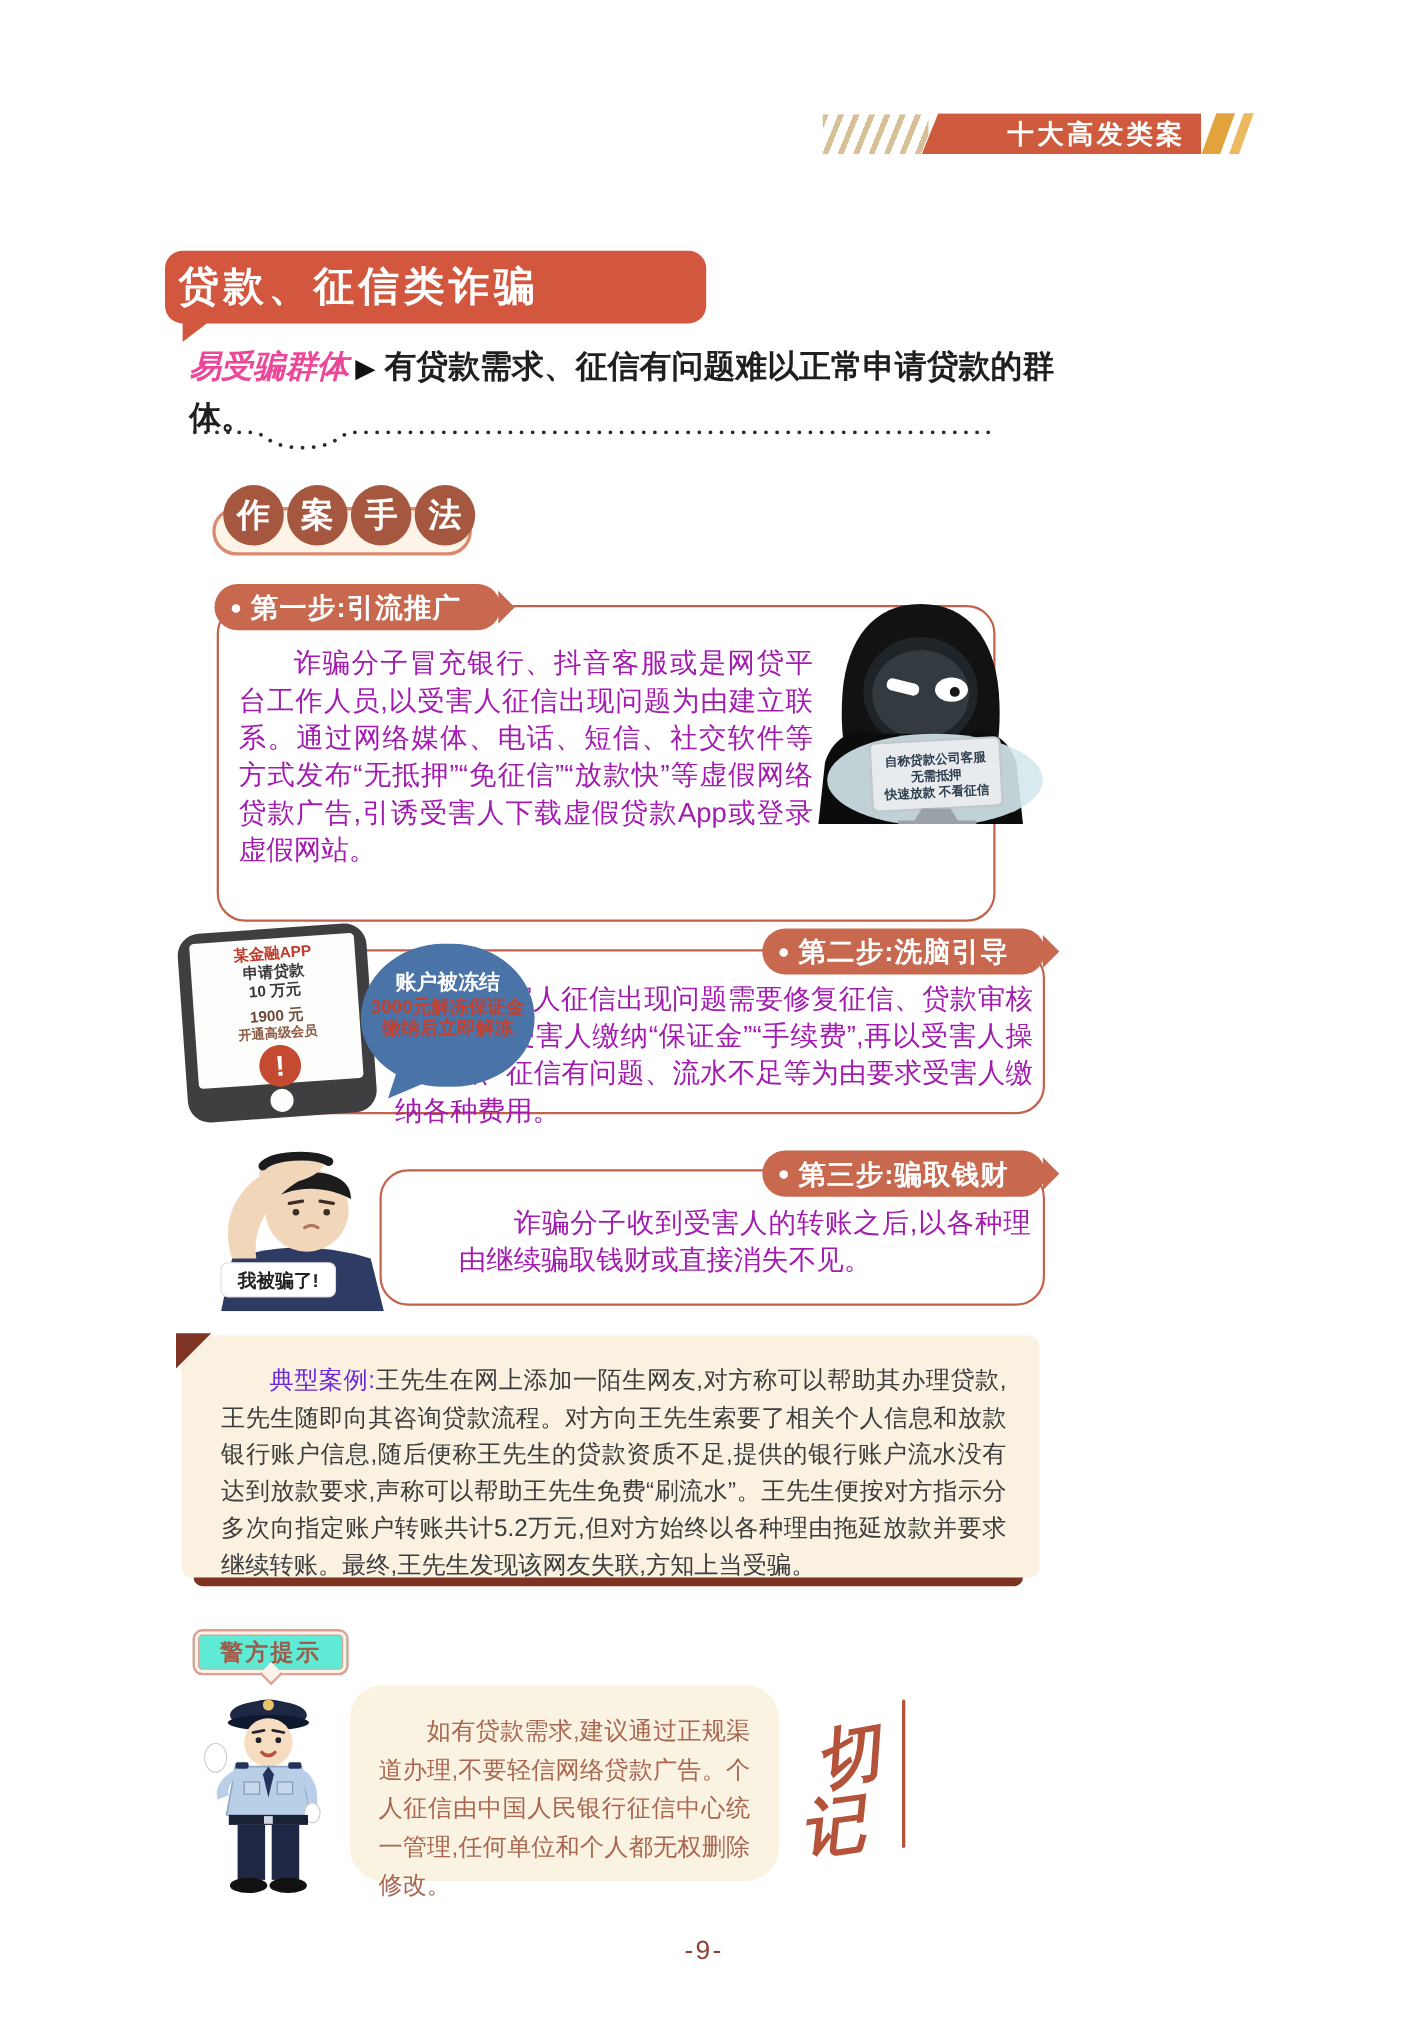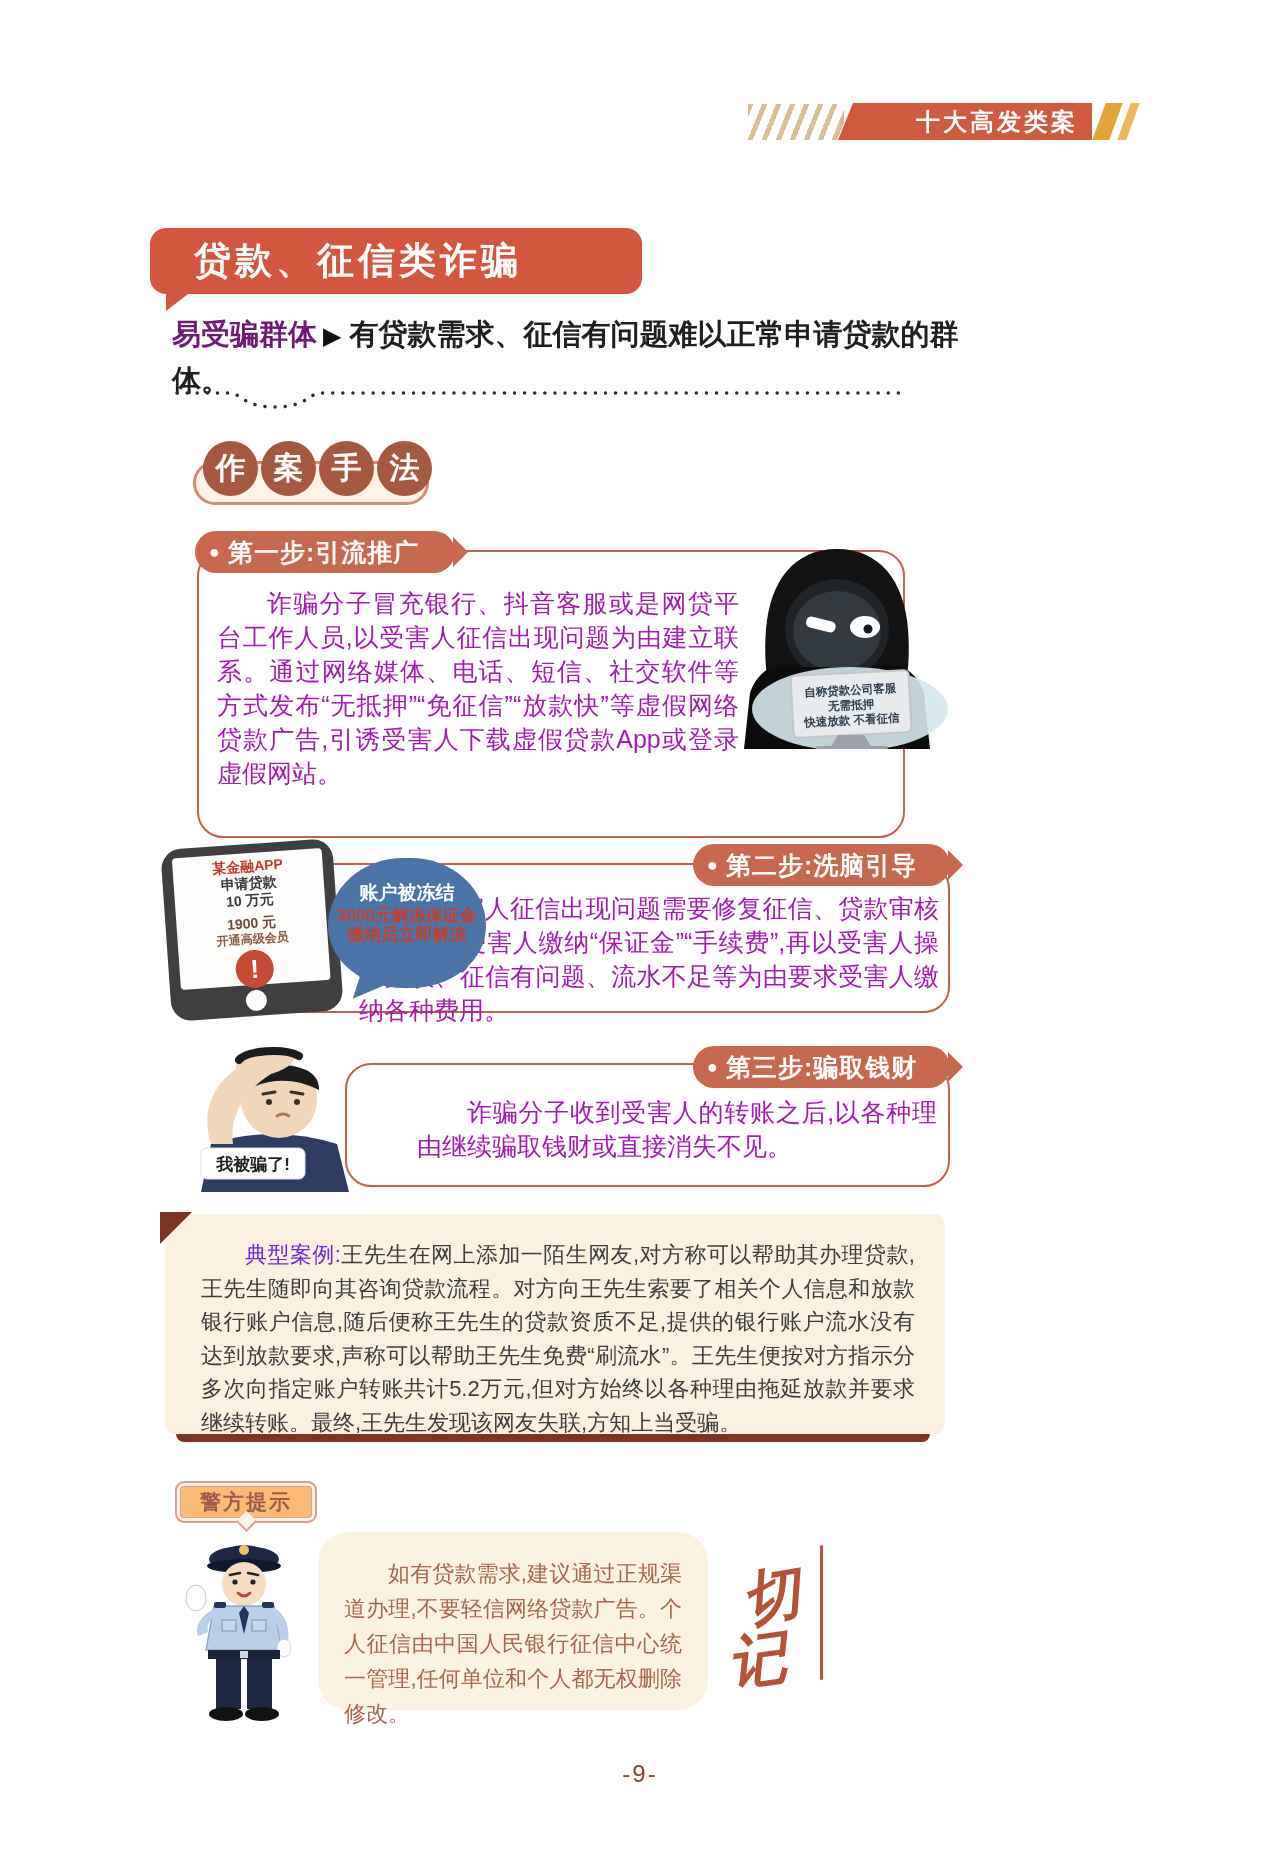--- a/index.html
+++ b/index.html
@@ -13,28 +13,28 @@
   .hdr-banner { position:absolute; left:838px; top:103px; width:254px; height:37px;
     background:#cf5a3e; clip-path:polygon(15px 0,100% 0,100% 100%,0 100%);
     display:flex; align-items:center; justify-content:flex-end; padding-right:14px;
     color:#fff; font-weight:bold; font-size:24px; letter-spacing:3px; }
   .hdr-slash1 { position:absolute; left:1099px; top:103px; width:17px; height:37px; background:#e2a33c; transform:skewX(-20deg); }
   .hdr-slash2 { position:absolute; left:1124px; top:103px; width:9px; height:37px; background:#ecb95f; transform:skewX(-20deg); }
 
   
   .title-bubble { position:absolute; left:150px; top:228px; width:492px; height:66px;
     background:#d2573e; border-radius:16px; color:#fff; font-weight:bold; font-size:37px;
-    letter-spacing:4px; line-height:66px; padding-left:44px; }
+    letter-spacing:4px; line-height:66px; padding-left:12px; }
   .title-bubble::after { content:""; position:absolute; left:16px; bottom:-17px; width:0; height:0;
     border-top:20px solid #d2573e; border-right:26px solid transparent; }
 
   
   .target { position:absolute; left:172px; top:312px; width:792px; font-size:29px; font-weight:bold;
     line-height:44px; color:#1f1f1f; }
-  .target .tg-label { color:#701a75; }
+  .target .tg-label { color:#ec4899;font-style:italic; }
   .target .tg-arrow { color:#111; font-size:24px; padding:0 8px 0 6px; }
   .dotted-line { position:absolute; left:175px; top:386px; }
 
   
   .method-badge { position:absolute; left:193px; top:441px; width:240px; height:64px; }
   .method-badge .mb-rect { position:absolute; left:0; top:20px; width:236px; height:44px;
     border:3px solid #d98a6f; background:#fdf3e6; border-radius:22px; }
   .method-badge .mb-circles { position:absolute; left:10px; top:0; display:flex; gap:3px; }
   .method-badge .mb-circle { width:55px; height:55px; border-radius:50%; background:#a6573f;
     color:#fff; font-size:30px; font-weight:bold; display:flex; align-items:center; justify-content:center; }
@@ -88,21 +88,21 @@
   .case-wrap { position:absolute; left:160px; top:1212px; width:786px; height:234px; }
   .case-corner { position:absolute; left:0; top:0; width:0; height:0; z-index:3;
     border-top:32px solid #7f3322; border-right:32px solid transparent; }
   .case-bottom { position:absolute; left:16px; top:214px; width:754px; height:16px; background:#7f3322; border-radius:8px; }
   .case-front { position:absolute; left:5px; top:2px; width:780px; height:220px; background:#faf1e1; border-radius:10px;
     padding:24px 30px 0 36px; }
   .case-text { font-size:22px; line-height:33.5px; color:#3d3d3d; text-align:justify; text-indent:2em; }
   .case-label { color:#6d28d9; font-weight:normal; }
 
   
-  .tip-label { position:absolute; left:175px; top:1481px; width:142px; height:42px; background:#fdba74;
+  .tip-label { position:absolute; left:175px; top:1481px; width:142px; height:42px; background:#5eead4;
     border:2px solid #dba091; border-radius:9px; box-shadow:inset 0 0 0 3px #fcf2ea, inset 0 0 0 4px #dba091;
     color:#9d5c4b; font-weight:bold; font-size:21px; display:flex; align-items:center; justify-content:center; letter-spacing:2px; }
   .tip-label::after { content:""; position:absolute; left:62px; bottom:-8px; width:13px; height:13px; background:#fcf2ea;
     border-right:2px solid #dba091; border-bottom:2px solid #dba091; transform:rotate(45deg); }
   .police { position:absolute; left:180px; top:1528px; width:140px; height:200px; }
   .advice-box { position:absolute; left:318px; top:1532px; width:390px; height:178px; background:#fbf3e2;
     border-radius:30px; padding:24px 26px 0 26px; }
   .advice-text { font-size:22px; line-height:35px; color:#a96650; text-align:justify; text-indent:2em; }
   .remember { position:absolute; left:726px; top:1558px; width:80px; height:140px; color:#b5523a;
     font-family:"DejaVu Serif","Liberation Serif",serif; font-style:italic; font-weight:bold; }

